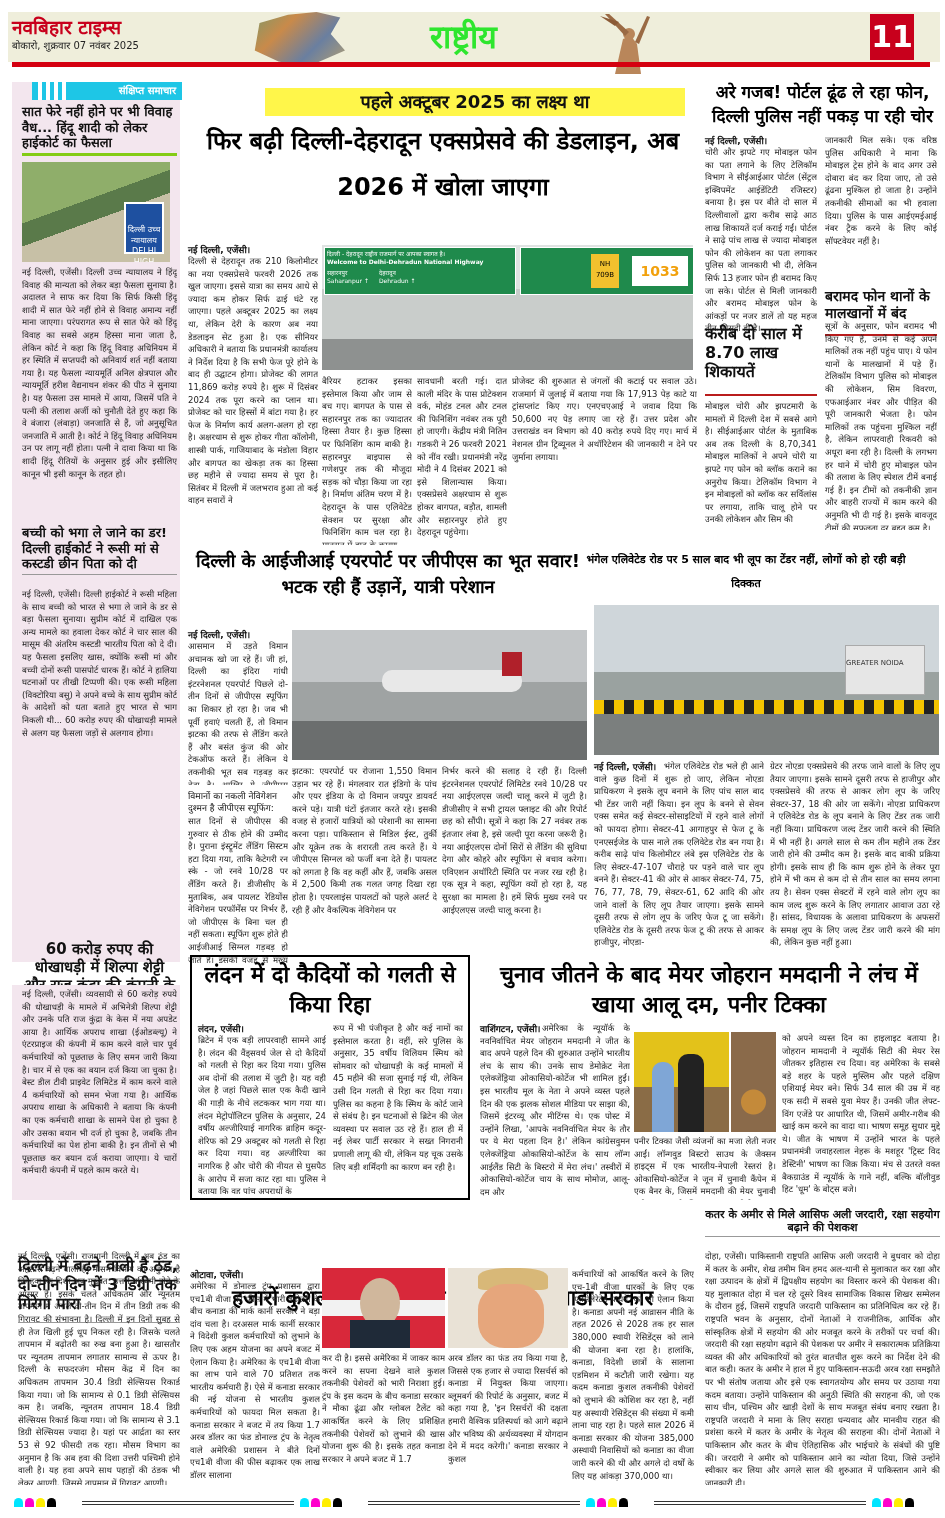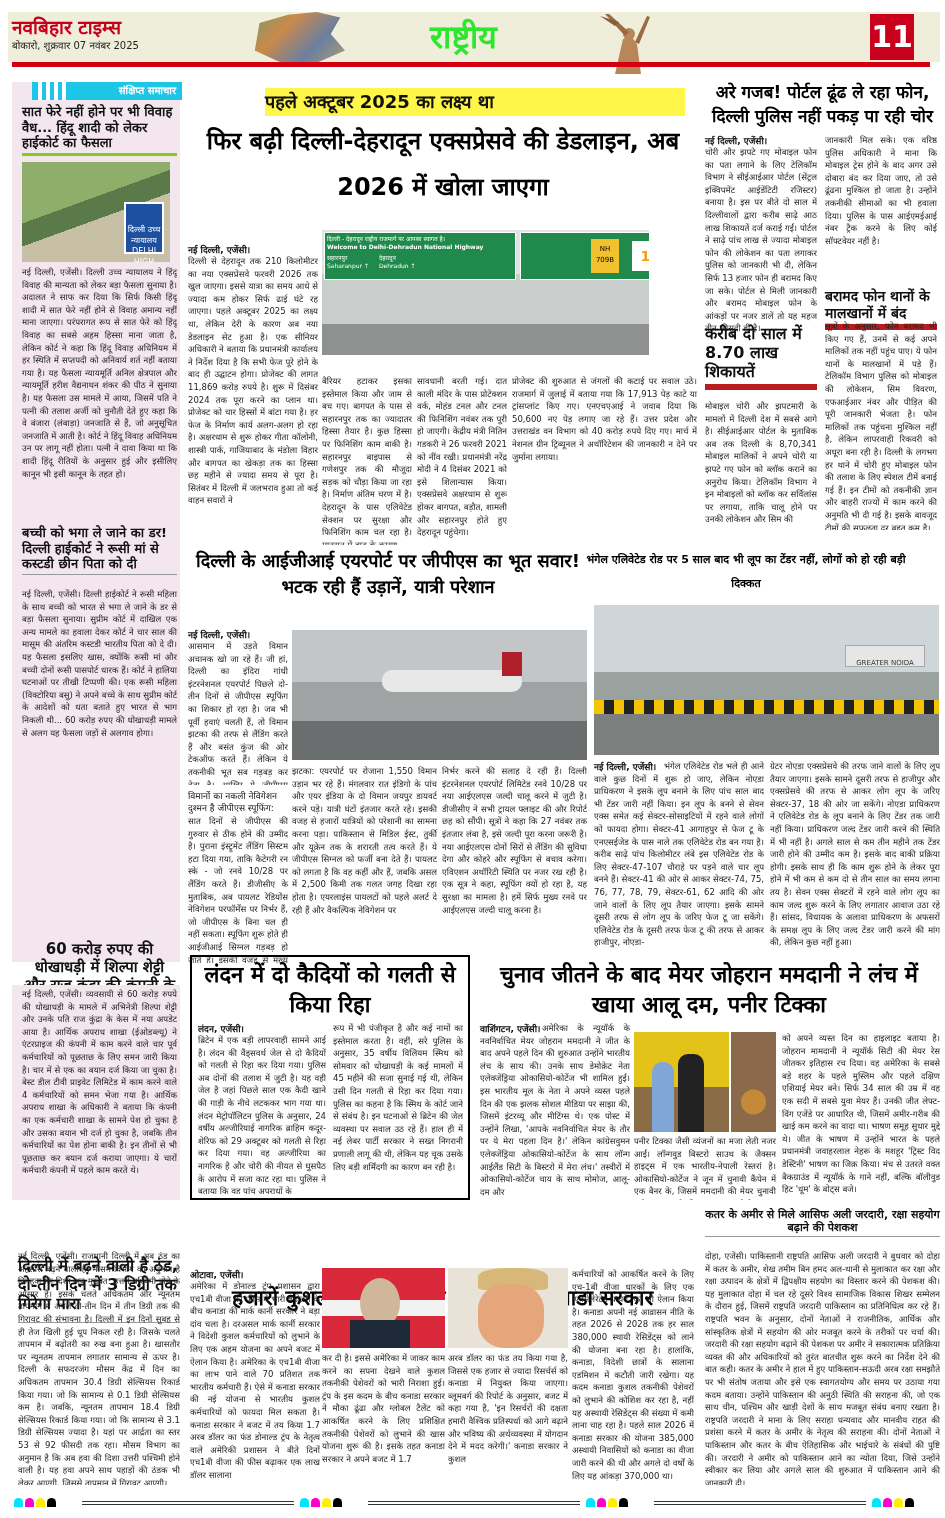--- a/index.html
+++ b/index.html
@@ -12,23 +12,23 @@
 .mast-section{left:430px;top:14px;font-size:32px;font-weight:bold;color:#2ee62e}
 .mast-statue{left:585px;top:14px;width:90px;height:60px}
 .mast-page{left:870px;top:14px;width:44px;height:46px;background:#c8001c;color:#fff;font-size:30px;font-weight:bold;text-align:center;line-height:46px}
 .redline{left:12px;top:62px;width:918px;height:5px;background:#d40010}
 .sidebar-box{left:12px;top:82px;width:168px;height:880px;background:#f3e6ee}
 .tag{left:32px;top:82px;width:150px;height:18px;background:#1ec6e6;color:#fff;font-size:10px;font-weight:bold;text-align:right;padding-right:6px;line-height:18px}
 .tag .bars{position:absolute;left:6px;top:0;width:30px;height:18px;background:repeating-linear-gradient(90deg,#fff 0 4px,#1ec6e6 4px 8px)}
 .side-h{font-weight:bold;color:#111;line-height:1.2}
 .body-txt{font-size:8.5px;line-height:12.6px;color:#222;text-align:justify;overflow:hidden}
 .hl{font-weight:bold;color:#000;text-align:center;line-height:1.15}
-.kicker{left:265px;top:88px;width:420px;height:28px;background:#fff64a;font-size:18px;font-weight:bold;text-align:left;line-height:28px}
+.kicker{left:265px;top:88px;width:420px;height:28px;background:#fff64a;font-size:18px;font-weight:bold;text-align:center;line-height:28px}
 .photo{background:#aab;overflow:hidden}
-.sub-h{font-weight:bold;font-size:14px;line-height:1.2;border-bottom:6px solid #b91c1c;padding-bottom:2px}
+.sub-h{font-weight:bold;font-size:14px;line-height:1.2;border-bottom:2px solid #b91c1c;padding-bottom:12px}
 .boxed{border:2px solid #000}
 .cmyk{top:1498px;height:10px;display:flex;gap:2px}
 .cmyk span{width:9px;height:9px;border-radius:5px 5px 0 0}
 .regline{top:1501px;height:4px;border-top:1px solid #333;border-bottom:1px solid #333}
 </style>
 </head>
 <body>
 
 <div class="abs mast"></div>
 <div class="abs mast-title">नवबिहार टाइम्स</div>
@@ -59,21 +59,21 @@
 
 <div class="abs side-h" style="left:22px;top:940px;width:155px;font-size:15px;text-align:center;border-bottom:1px solid #999;padding-bottom:2px">60 करोड़ रुपए की धोखाधड़ी में शिल्पा शेट्टी और राज कुंद्रा की कंपनी के चार पूर्व कर्मचारियों को समन</div>
 <div class="abs sidebar-box" style="top:985px;height:215px"></div>
 <div class="abs body-txt" style="left:22px;top:988px;width:155px;height:205px">नई दिल्ली, एजेंसी। व्यवसायी से 60 करोड़ रुपये की धोखाधड़ी के मामले में अभिनेत्री शिल्पा शेट्टी और उनके पति राज कुंद्रा के केस में नया अपडेट आया है। आर्थिक अपराध शाखा (ईओडब्ल्यू) ने एंटरप्राइज की कंपनी में काम करने वाले चार पूर्व कर्मचारियों को पूछताछ के लिए समन जारी किया है। चार में से एक का बयान दर्ज किया जा चुका है। बेस्ट डील टीवी प्राइवेट लिमिटेड में काम करने वाले 4 कर्मचारियों को समन भेजा गया है। आर्थिक अपराध शाखा के अधिकारी ने बताया कि कंपनी का एक कर्मचारी शाखा के सामने पेश हो चुका है और उसका बयान भी दर्ज हो चुका है, जबकि तीन कर्मचारियों का पेश होना बाकी है। इन तीनों से भी पूछताछ कर बयान दर्ज कराया जाएगा। ये चारों कर्मचारी कंपनी में पहले काम करते थे।</div>
 
 <div class="abs kicker">पहले अक्टूबर 2025 का लक्ष्य था</div>
 <div class="abs hl" style="left:188px;top:118px;width:510px;font-size:24px;line-height:46px">फिर बढ़ी दिल्ली-देहरादून एक्सप्रेसवे की डेडलाइन, अब 2026 में खोला जाएगा</div>
 <div class="abs" style="left:188px;top:243px;width:130px;font-size:9px;font-weight:bold">नई दिल्ली, एजेंसी।</div>
 <div class="abs body-txt" style="left:188px;top:255px;width:130px;height:290px">दिल्ली से देहरादून तक 210 किलोमीटर का नया एक्सप्रेसवे फरवरी 2026 तक खुल जाएगा। इससे यात्रा का समय आधे से ज्यादा कम होकर सिर्फ ढाई घंटे रह जाएगा। पहले अक्टूबर 2025 का लक्ष्य था, लेकिन देरी के कारण अब नया डेडलाइन सेट हुआ है। एक सीनियर अधिकारी ने बताया कि प्रधानमंत्री कार्यालय ने निर्देश दिया है कि सभी फेज पूरे होने के बाद ही उद्घाटन होगा। प्रोजेक्ट की लागत 11,869 करोड़ रुपये है। शुरू में दिसंबर 2024 तक पूरा करने का प्लान था। प्रोजेक्ट को चार हिस्सों में बांटा गया है। हर फेज के निर्माण कार्य अलग-अलग हो रहा है। अक्षरधाम से शुरू होकर गीता कॉलोनी, शास्त्री पार्क, गाजियाबाद के मंडोला विहार और बागपत का खेकड़ा तक का हिस्सा छह महीने से ज्यादा समय से पूरा है। सितंबर में दिल्ली में जलभराव हुआ तो कई वाहन सवारों ने</div>
 
-<div class="abs photo" style="left:322px;top:230px;width:327px;height:125px;background:linear-gradient(180deg,#dfe3e2 0 35%,#c9cdcb 35% 75%,#8e9190 75%)">
+<div class="abs photo" style="left:322px;top:245px;width:371px;height:125px;background:linear-gradient(180deg,#dfe3e2 0 35%,#c9cdcb 35% 75%,#8e9190 75%)">
   <div style="position:absolute;left:2px;top:2px;width:192px;height:48px;background:#1f8a4c;border:1px solid #fff;color:#fff;font-size:6px;padding:2px">
     <div>दिल्ली - देहरादून राष्ट्रीय राजमार्ग पर आपका स्वागत है।</div>
     <div style="font-weight:bold">Welcome to Delhi-Dehradun National Highway</div>
     <div style="display:flex;gap:10px;margin-top:4px">
       <div><span>सहारनपुर</span><br><span>Saharanpur</span> <span>↑</span></div>
       <div><span>देहरादून</span><br><span>Dehradun</span> <span>↑</span></div>
     </div>
   </div>
   <div style="position:absolute;left:198px;top:2px;width:175px;height:48px;background:#1f8a4c;border:1px solid #fff">
     <div style="position:absolute;left:70px;top:6px;width:28px;height:34px;background:#f2c12e;color:#000;font-size:7px;text-align:center;line-height:11px;padding-top:5px"><span>NH</span><br><span>709B</span></div>
@@ -102,21 +102,21 @@
 <div class="abs photo" style="left:292px;top:630px;width:295px;height:130px;background:linear-gradient(180deg,#c3c6c8 0 40%,#9fa3a3 40% 70%,#6b6e6e 70%)">
   <div style="position:absolute;left:90px;top:40px;width:140px;height:22px;background:#e8e8e8;border-radius:10px"></div>
   <div style="position:absolute;left:210px;top:22px;width:20px;height:24px;background:#b0202a"></div>
 </div>
 <div class="abs body-txt" style="left:292px;top:765px;width:145px;height:200px">झटका: एयरपोर्ट पर रोजाना 1,550 विमान उड़ान भर रहे हैं। मंगलवार रात इंडिगो के पांच और एयर इंडिया के दो विमान जयपुर डायवर्ट करने पड़े। यात्री घंटों इंतजार करते रहे। इसकी वजह से हजारों यात्रियों को परेशानी का सामना करना पड़ा। पाकिस्तान से मिडिल ईस्ट, तुर्की और यूक्रेन तक के शरारती तत्व करते हैं। ये जीपीएस सिग्नल को फर्जी बना देते हैं। पायलट को लगता है कि वह कहीं और हैं, जबकि असल में 2,500 किमी तक गलत जगह दिखा रहा होता है। एयरलाइंस पायलटों को पहले अलर्ट दे रही हैं और वैकल्पिक नेविगेशन पर</div>
 <div class="abs body-txt" style="left:442px;top:765px;width:145px;height:200px">निर्भर करने की सलाह दे रही हैं। दिल्ली इंटरनेशनल एयरपोर्ट लिमिटेड रनवे 10/28 पर नया आईएलएस जल्दी चालू करने में जुटी है। डीजीसीए ने सभी ट्रायल फ्लाइट की और रिपोर्ट छह को सौंपी। सूत्रों ने कहा कि 27 नवंबर तक इंतजार लंबा है, इसे जल्दी पूरा करना जरूरी है। नया आईएलएस दोनों सिरों से लैंडिंग की सुविधा देगा और कोहरे और स्पूफिंग से बचाव करेगा। एविएशन अथॉरिटी स्थिति पर नजर रख रही है। एक सूत्र ने कहा, स्पूफिंग क्यों हो रहा है, यह सुरक्षा का मामला है। हमें सिर्फ मुख्य रनवे पर आईएलएस जल्दी चालू करना है।</div>
 
 <div class="abs hl" style="left:572px;top:548px;width:348px;font-size:11px;line-height:24px">भंगेल एलिवेटेड रोड पर 5 साल बाद भी लूप का टेंडर नहीं, लोगों को हो रही बड़ी दिक्कत</div>
 <div class="abs photo" style="left:594px;top:605px;width:345px;height:150px;background:linear-gradient(180deg,#cfd6da 0 45%,#9aa2a0 45% 70%,#7b7f7e 70%)">
   <div style="position:absolute;left:0;top:95px;width:345px;height:14px;background:repeating-linear-gradient(90deg,#f4c400 0 10px,#222 10px 20px)"></div>
-  <div style="position:absolute;right:14px;top:40px;width:80px;height:22px;background:#e6e6e6;border:1px solid #aaa;font-size:7px;text-align:center;line-height:34px;color:#333">GREATER NOIDA</div>
+  <div style="position:absolute;right:14px;top:40px;width:80px;height:50px;background:#e6e6e6;border:1px solid #aaa;font-size:7px;line-height:34px;color:#333">GREATER NOIDA</div>
 </div>
 <div class="abs" style="left:594px;top:760px;width:170px;font-size:9px;font-weight:bold">नई दिल्ली, एजेंसी।</div>
 <div class="abs body-txt" style="left:594px;top:760px;width:170px;height:205px;text-indent:70px">भंगेल एलिवेटेड रोड भले ही आने वाले कुछ दिनों में शुरू हो जाए, लेकिन नोएडा प्राधिकरण ने इसके लूप बनाने के लिए पांच साल बाद भी टेंडर जारी नहीं किया। इन लूप के बनने से सेवन एक्स समेत कई सेक्टर-सोसाइटियों में रहने वाले लोगों को फायदा होगा। सेक्टर-41 आगाहपुर से फेज टू के एनएसईजेड के पास नाले तक एलिवेटेड रोड बन गया है। करीब साढ़े पांच किलोमीटर लंबे इस एलिवेटेड रोड के लिए सेक्टर-47-107 चौराहे पर पड़ने वाले चार लूप बनने हैं। सेक्टर-41 की ओर से आकर सेक्टर-74, 75, 76, 77, 78, 79, सेक्टर-61, 62 आदि की ओर जाने वालों के लिए लूप तैयार जाएगा। इसके सामने दूसरी तरफ से लोग लूप के जरिए फेज टू जा सकेंगे। एलिवेटेड रोड के दूसरी तरफ फेज टू की तरफ से आकर हाजीपुर, नोएडा-</div>
 <div class="abs body-txt" style="left:770px;top:760px;width:170px;height:205px">ग्रेटर नोएडा एक्सप्रेसवे की तरफ जाने वालों के लिए लूप तैयार जाएगा। इसके सामने दूसरी तरफ से हाजीपुर और एक्सप्रेसवे की तरफ से आकर लोग लूप के जरिए सेक्टर-37, 18 की ओर जा सकेंगे। नोएडा प्राधिकरण ने एलिवेटेड रोड के लूप बनाने के लिए टेंडर तक जारी नहीं किया। प्राधिकरण जल्द टेंडर जारी करने की स्थिति में भी नहीं है। अगले साल से कम तीन महीने तक टेंडर जारी होने की उम्मीद कम है। इसके बाद बाकी प्रक्रिया होगी। इसके साथ ही कि काम शुरू होने के लेकर पूरा होने में भी कम से कम दो से तीन साल का समय लगना तय है। सेवन एक्स सेक्टरों में रहने वाले लोग लूप का काम जल्द शुरू करने के लिए लगातार आवाज उठा रहे हैं। सांसद, विधायक के अलावा प्राधिकरण के अफसरों के समक्ष लूप के लिए जल्द टेंडर जारी करने की मांग की, लेकिन कुछ नहीं हुआ।</div>
 
 <div class="abs boxed" style="left:190px;top:955px;width:280px;height:245px"></div>
 <div class="abs hl" style="left:200px;top:960px;width:260px;font-size:22px;line-height:30px">लंदन में दो कैदियों को गलती से किया रिहा</div>
 <div class="abs" style="left:198px;top:1022px;width:128px;font-size:9px;font-weight:bold">लंदन, एजेंसी।</div>
 <div class="abs body-txt" style="left:198px;top:1034px;width:128px;height:160px">ब्रिटेन में एक बड़ी लापरवाही सामने आई है। लंदन की वैंड्सवर्थ जेल से दो कैदियों को गलती से रिहा कर दिया गया। पुलिस अब दोनों की तलाश में जुटी है। यह वही जेल है जहां पिछले साल एक कैदी खाने की गाड़ी के नीचे लटककर भाग गया था। लंदन मेट्रोपॉलिटन पुलिस के अनुसार, 24 वर्षीय अल्जीरियाई नागरिक ब्राहिम कदूर-शेरिफ को 29 अक्टूबर को गलती से रिहा कर दिया गया। वह अल्जीरिया का नागरिक है और चोरी की नीयत से घुसपैठ के आरोप में सजा काट रहा था। पुलिस ने बताया कि वह पांच अपराधों के</div>
 <div class="abs body-txt" style="left:333px;top:1022px;width:130px;height:172px">रूप में भी पंजीकृत है और कई नामों का इस्तेमाल करता है। वहीं, सरे पुलिस के अनुसार, 35 वर्षीय विलियम स्मिथ को सोमवार को धोखाधड़ी के कई मामलों में 45 महीने की सजा सुनाई गई थी, लेकिन उसी दिन गलती से रिहा कर दिया गया। पुलिस का कहना है कि स्मिथ के कोर्ट जाने से संबंध है। इन घटनाओं से ब्रिटेन की जेल व्यवस्था पर सवाल उठ रहे हैं। हाल ही में नई लेबर पार्टी सरकार ने सख्त निगरानी प्रणाली लागू की थी, लेकिन यह चूक उसके लिए बड़ी शर्मिंदगी का कारण बन रही है।</div>

